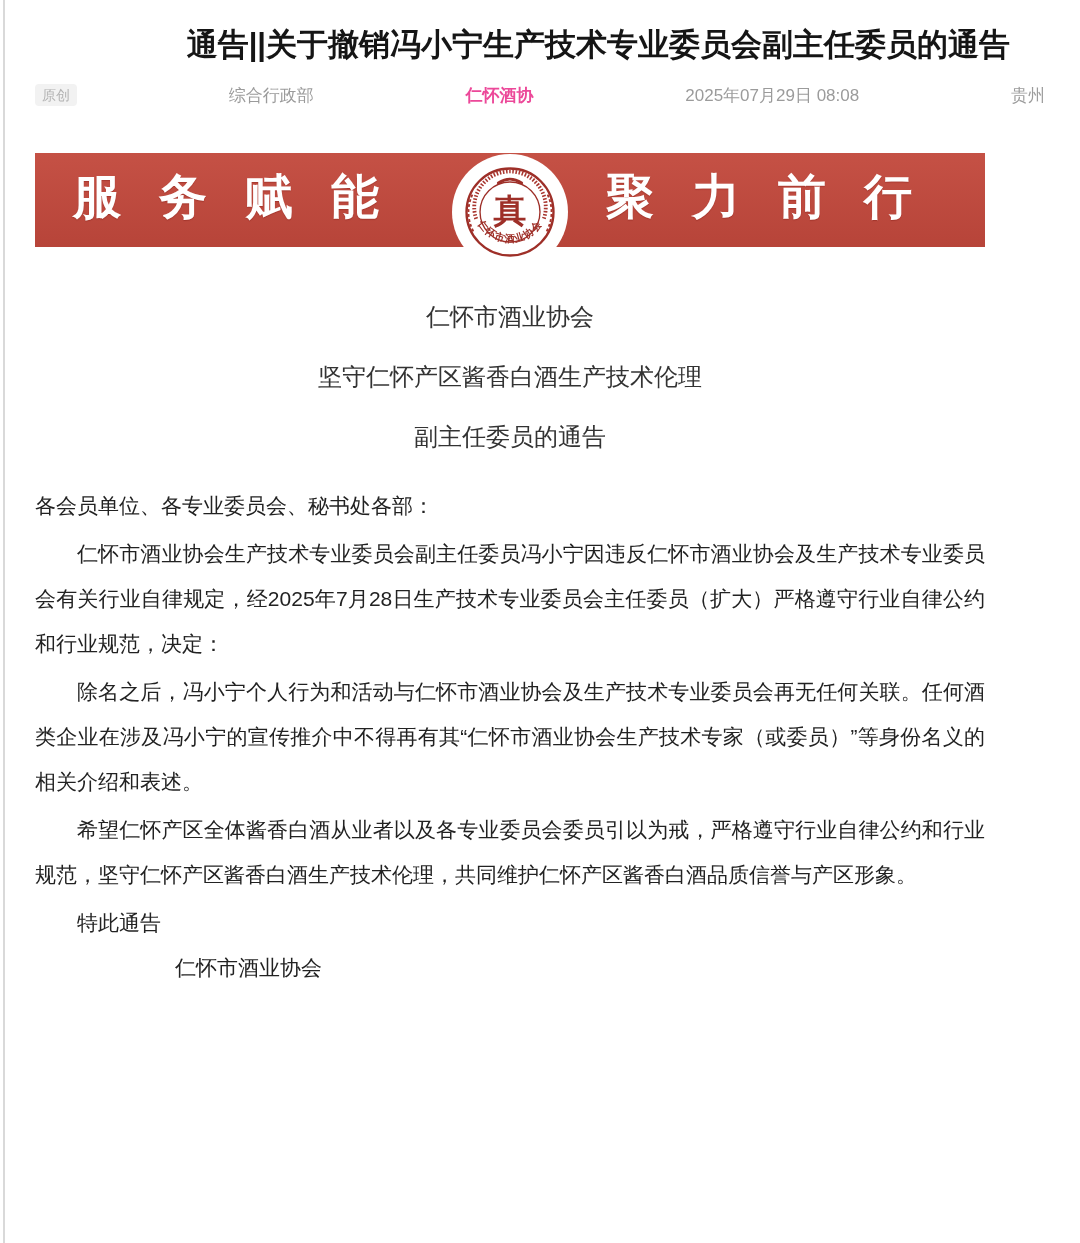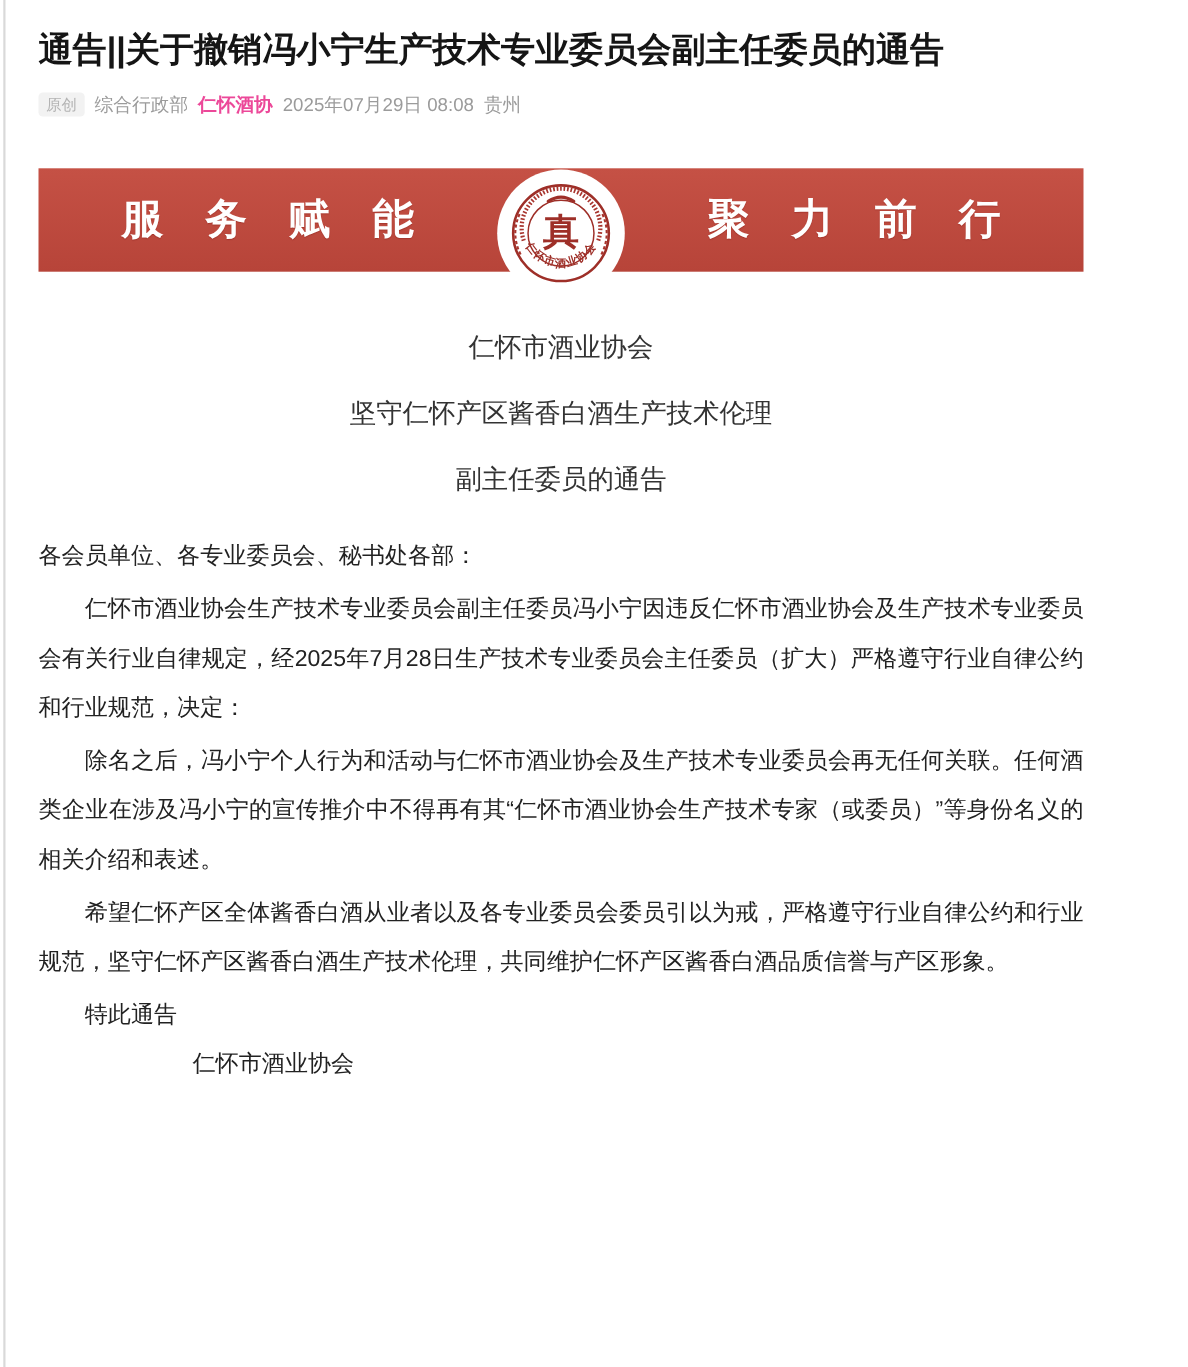--- a/index.html
+++ b/index.html
@@ -13,44 +13,44 @@
   }
   .left-edge {
     position:absolute; left:3px; top:0; bottom:0; width:2px;
     background:#d9d9d9;
   }
   .page { position:relative; padding-top:24px; }
 
   
   .title {
     margin:0 70px 16px 35px;
-    font-size:31px; line-height:1.35; font-weight:700; color:#151515;
+    font-size:31px; line-height:1.35; font-weight:700; color:#151515;text-align:right;
   }
   .meta {
-    display:flex; align-items:center; gap:9px;
-    margin:0 35px; font-size:17px; color:#9b9b9b; height:27px;
+    display:flex; align-items:center; gap:31px;
+    margin:0 35px; font-size:17px; color:#9b9b9b; height:27px;justify-content:space-between;
   }
   .badge {
     background:#f2f2f2; color:#b3b3b3; font-size:14px;
     padding:2px 7px; border-radius:4px; line-height:1.3;
   }
   .account { color:#ec4899; font-weight:700; }
 
   
   .banner {
     position:relative;
     margin:44px 0 0 35px;
     width:950px; height:94px;
     background:linear-gradient(180deg,#c55145,#b74439);
     display:flex; align-items:center;
   }
   .slogan {
-    flex:1; text-align:center; color:#ffffff;
-    font-family:Liberation Serif, serif;
-    font-weight:700; font-size:38px;
+    flex:1; text-align:left; color:#ffffff;
+    font-family:Liberation Mono, monospace;
+    font-weight:700; font-size:48px;
     letter-spacing:38px; text-indent:38px;
     white-space:nowrap; line-height:94px;
     text-shadow:0 1px 1px rgba(120,20,15,.35);
   }
   .logo-wrap {
     flex:0 0 116px; align-self:flex-start; margin-top:1px;
     width:116px; height:116px; z-index:2;
   }
   .logo-circle {
     width:116px; height:116px; background:#ffffff; border-radius:50%;

